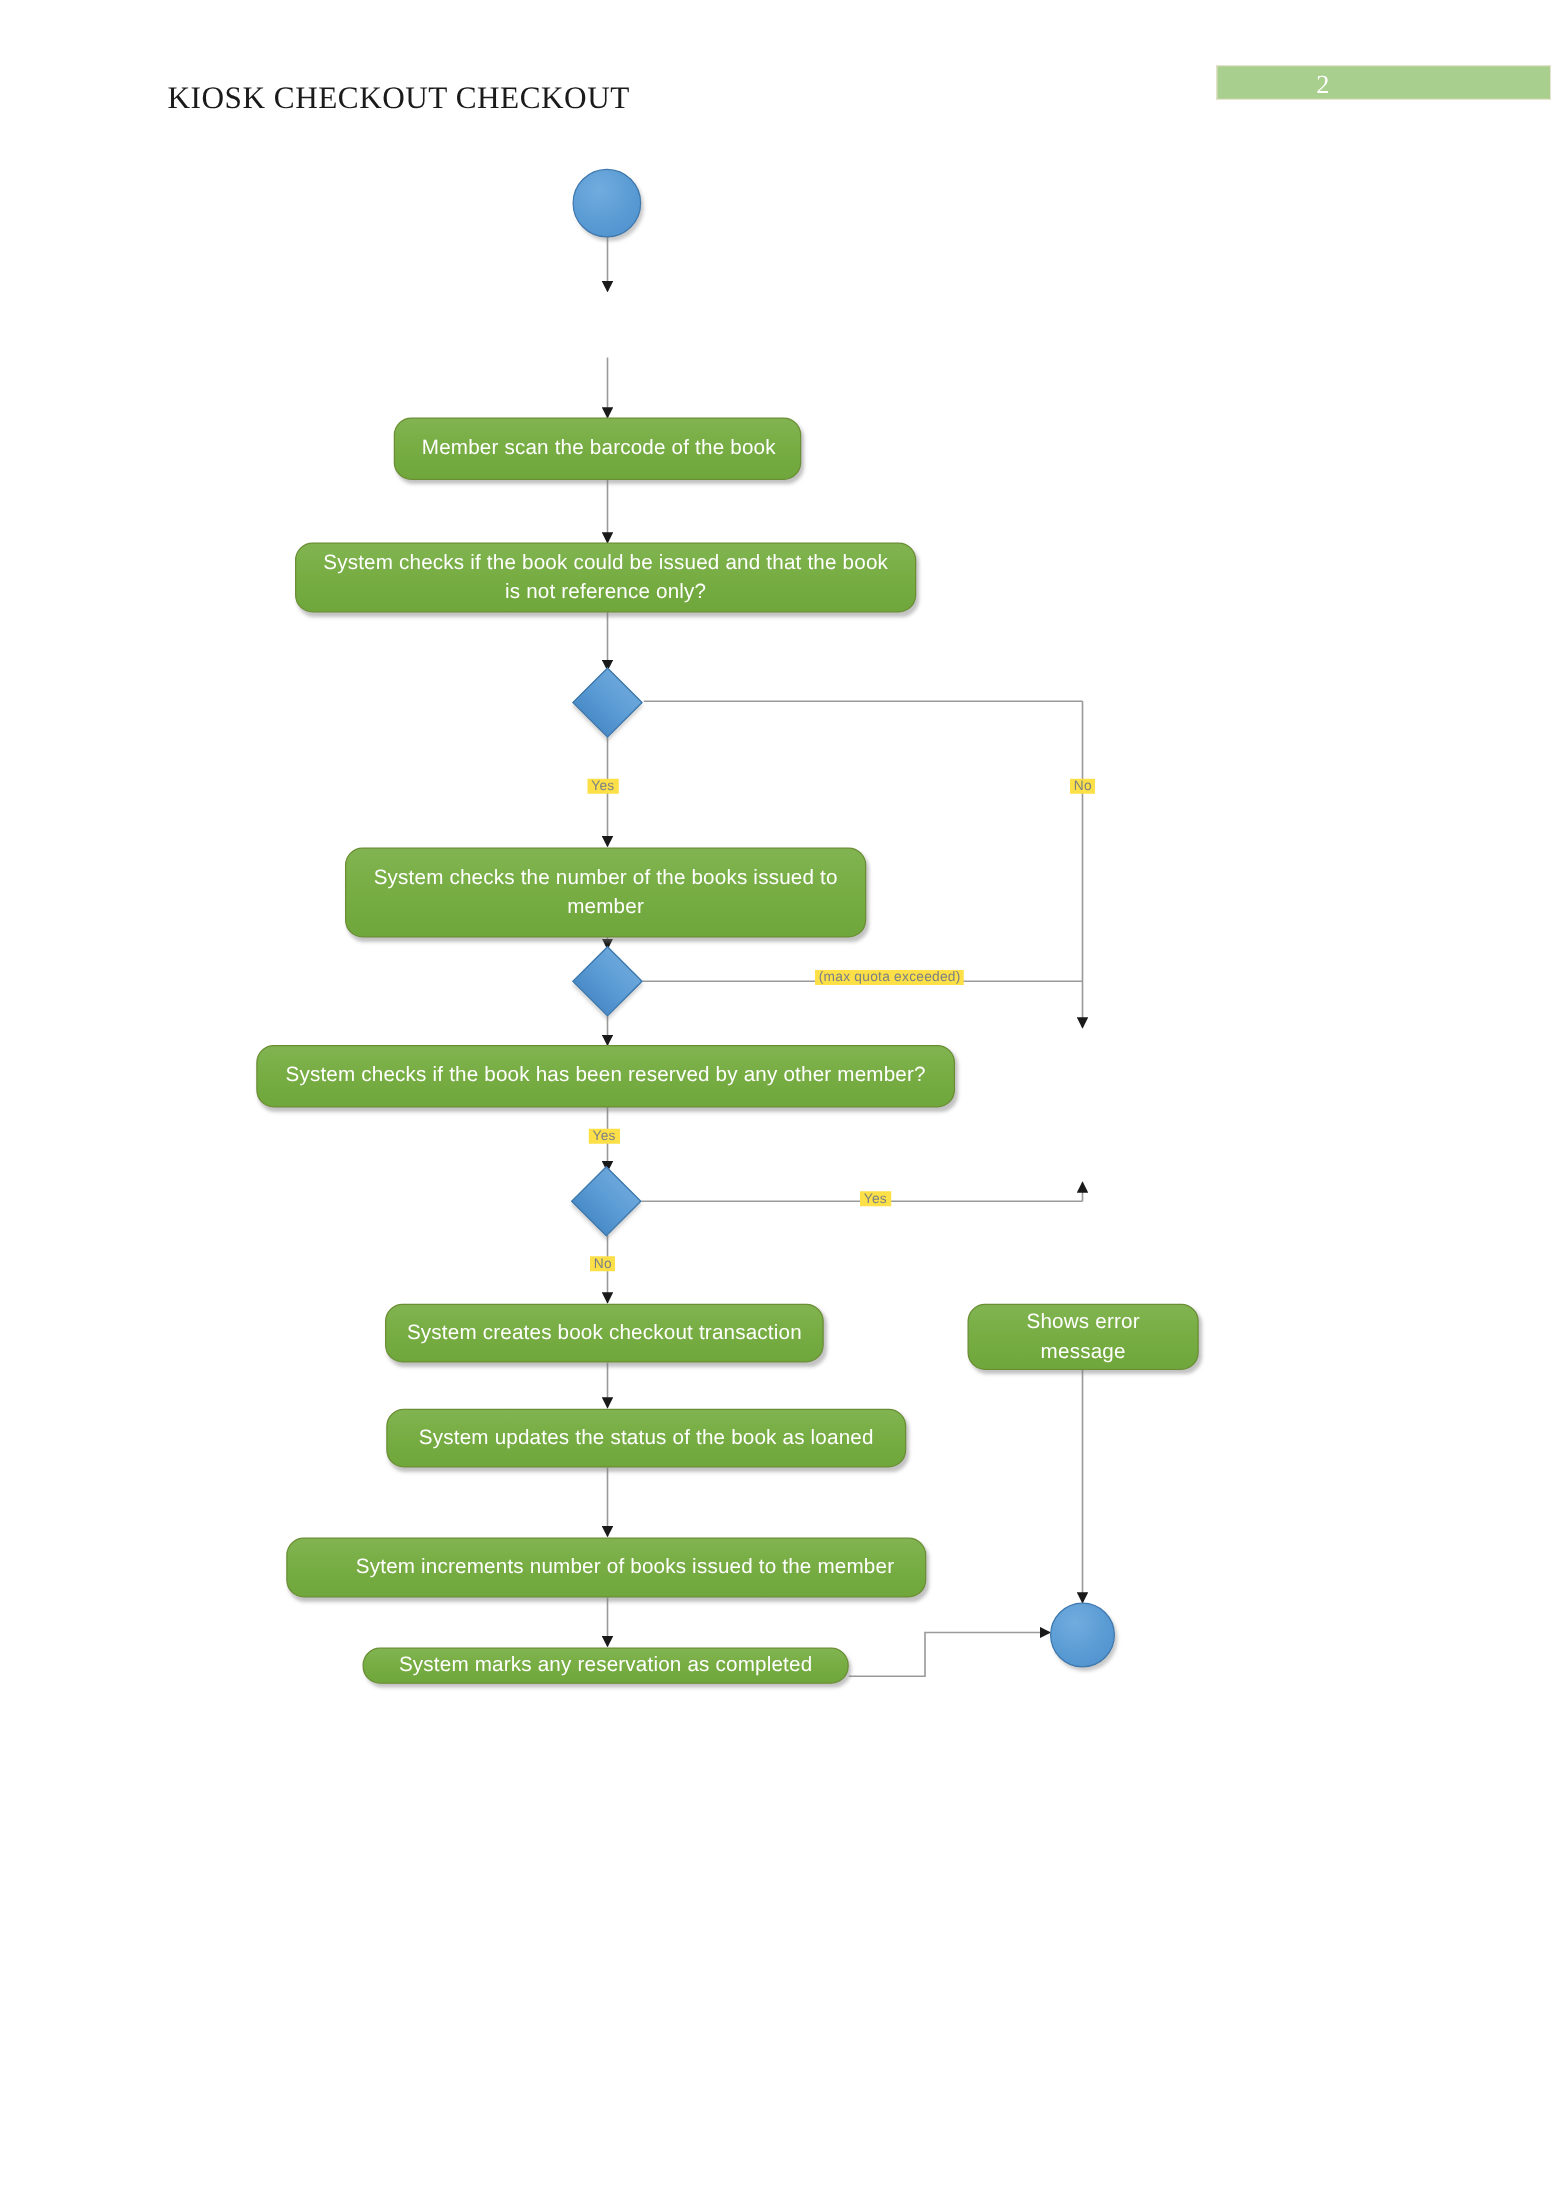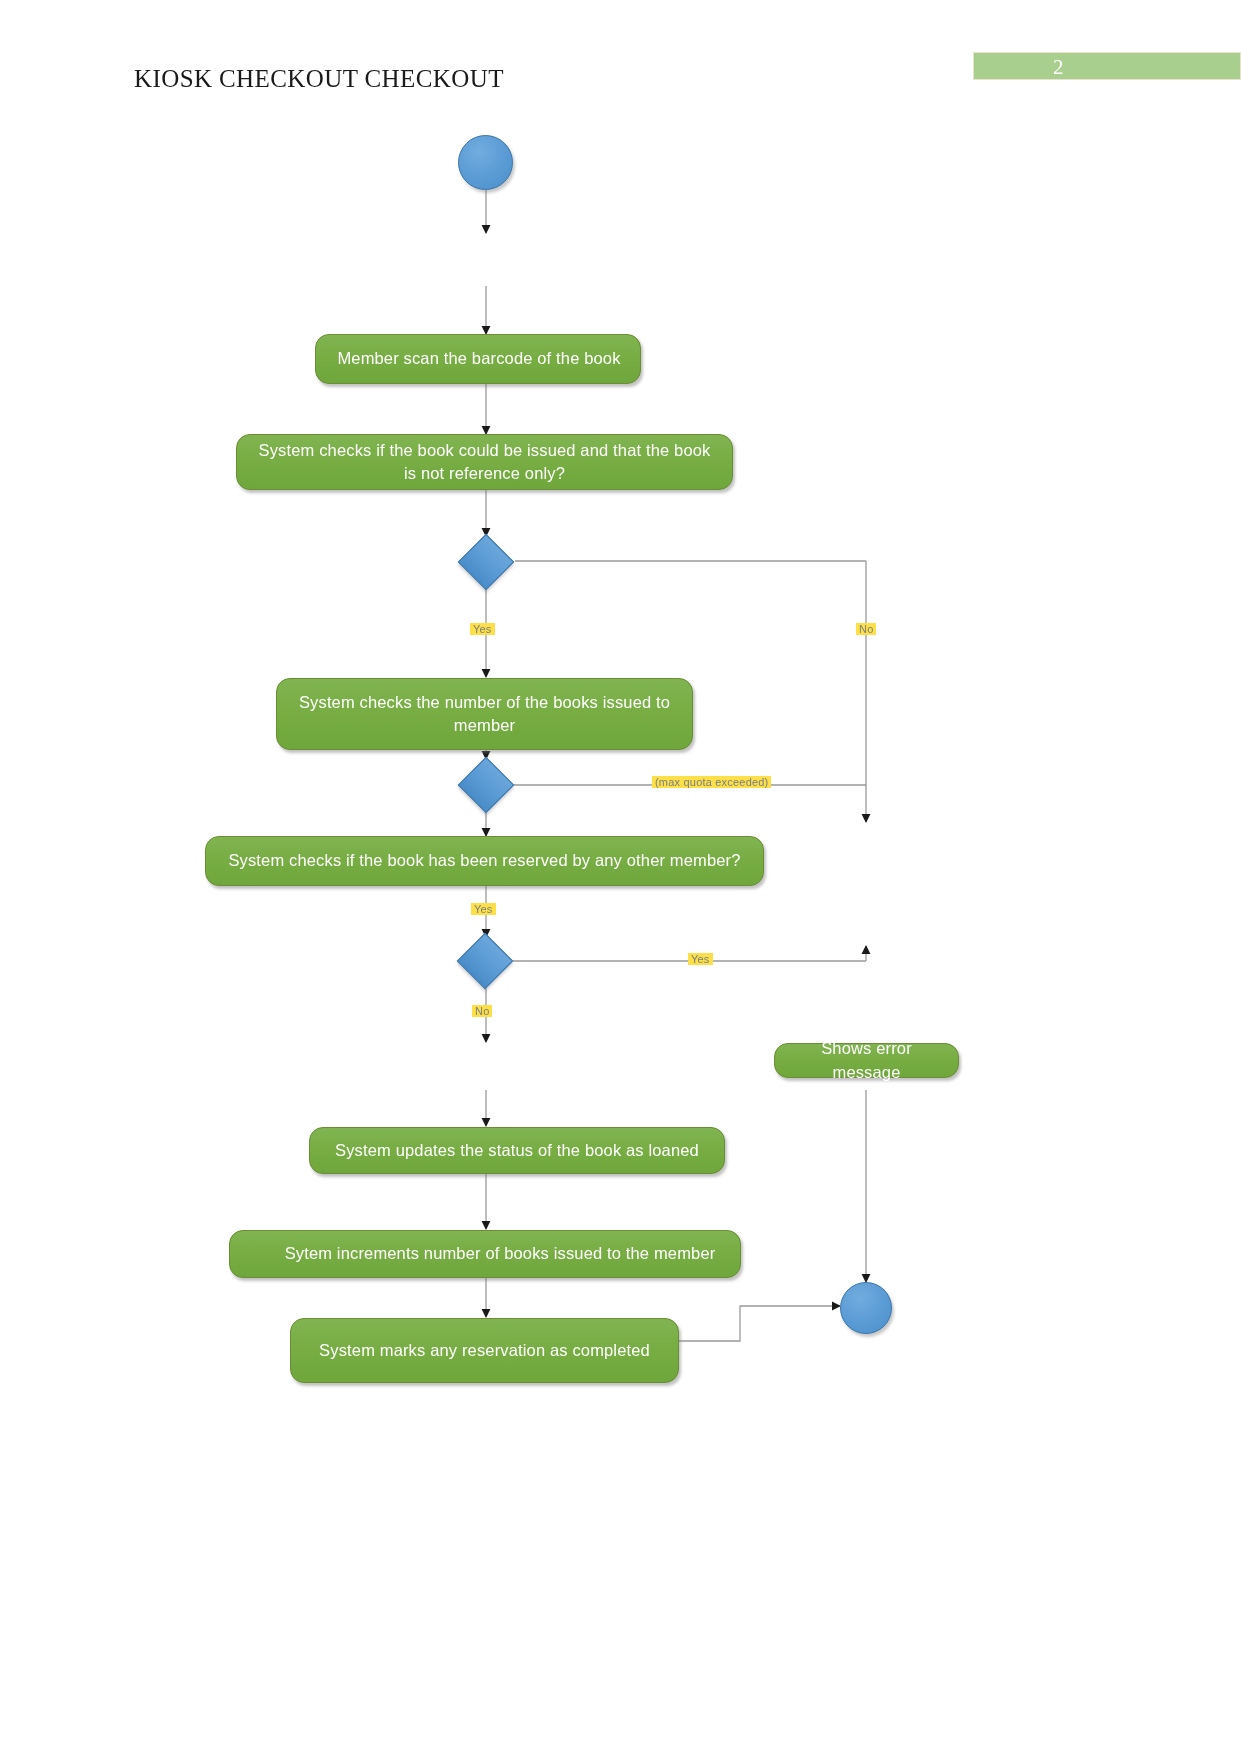--- a/index.html
+++ b/index.html
@@ -192,34 +192,37 @@
     </div>
 
     <div class="node decision" style="left:466px; top:765px; width:40px; height:40px;"></div>
 
     <div class="node activity" style="left:205px; top:836px; width:559px; height:50px;">
       <span>System checks if the book has been reserved by any other member?</span>
     </div>
 
     <div class="node decision" style="left:465px; top:941px; width:40px; height:40px;"></div>
 
-
-    <div class="node activity" style="left:774px; top:1043px; width:185px; height:35px;">
+    <div class="node activity" style="left:308px; top:1043px; width:351px; height:47px;">
+      <span>System creates book checkout transaction</span>
+    </div>
+
+    <div class="node activity" style="left:774px; top:1043px; width:185px; height:53px;">
       <span>Shows error message</span>
     </div>
 
     <div class="node activity" style="left:277px; top:1127px; width:416px; height:47px;margin-left:32px;">
       <span>System updates the status of the book as loaned</span>
     </div>
 
     <div class="node activity" style="left:229px; top:1230px; width:512px; height:48px;padding-left:44px;">
       <span>Sytem increments number of books issued to the member</span>
     </div>
 
-    <div class="node activity" style="left:290px; top:1318px; width:389px; height:65px;border-radius:14px;">
+    <div class="node activity" style="left:290px; top:1318px; width:389px; height:29px;border-radius:14px;">
       <span>System marks any reservation as completed</span>
     </div>
 
     <div class="node terminator" style="left:840px; top:1282px; width:52px; height:52px;"></div>
 
     <div class="edge-label" style="left:470px; top:623px;">Yes</div>
 
     <div class="edge-label" style="left:856px; top:623px;">No</div>
 
     <div class="edge-label" style="left:652px; top:776px;">(max quota exceeded)</div>

